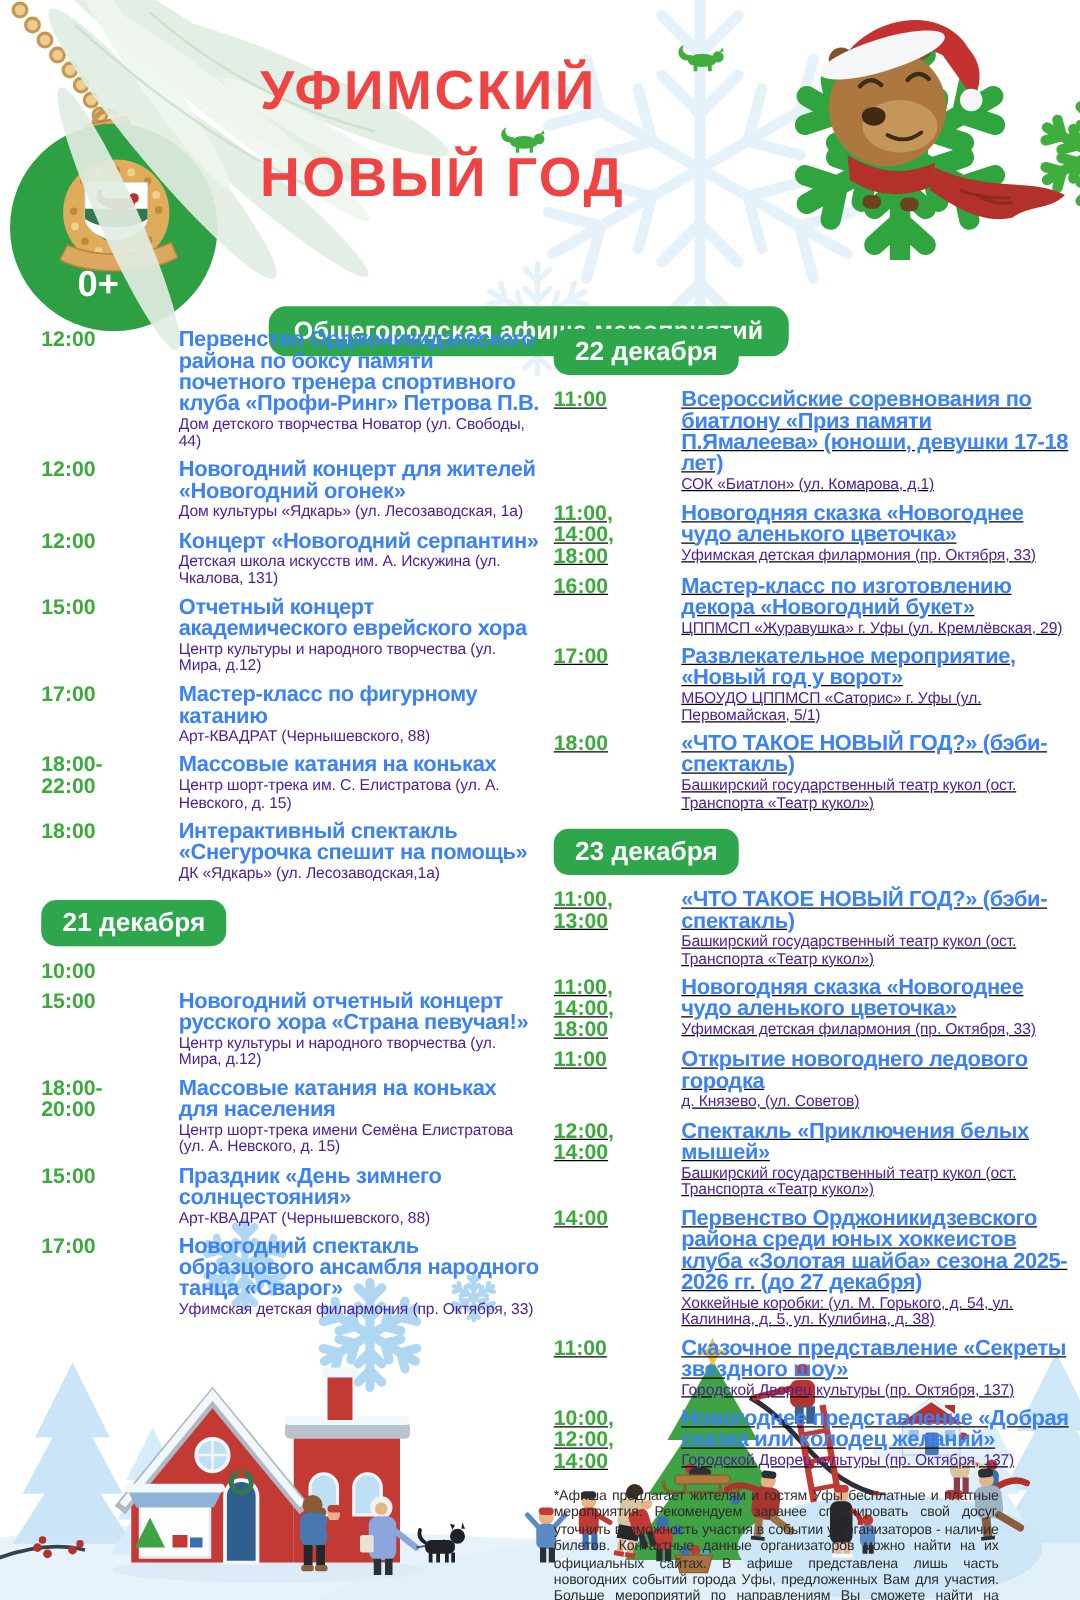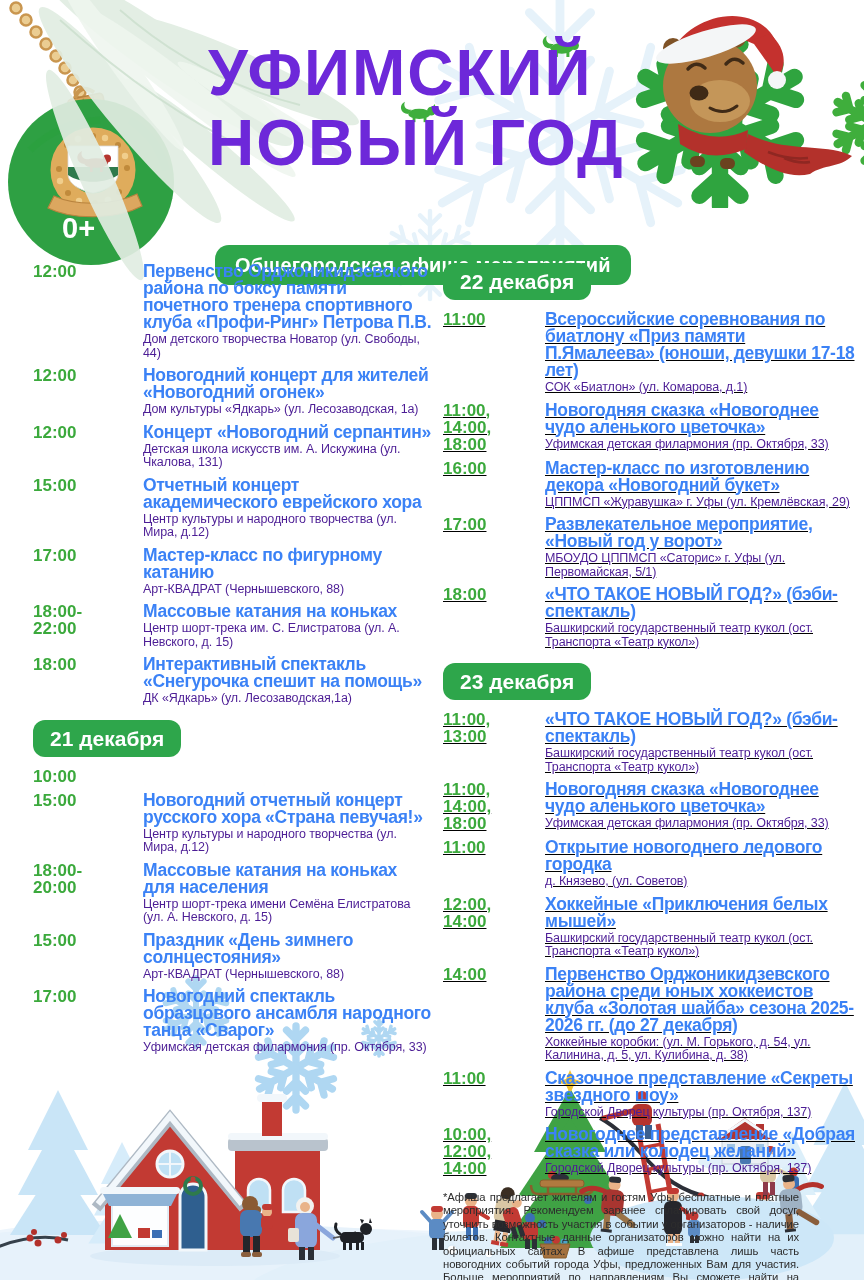--- a/index.html
+++ b/index.html
@@ -3,22 +3,22 @@
 <meta charset="utf-8">
 <style>
   html,body{margin:0;padding:0;background:#fff;}
   .page{position:relative;width:864px;height:1280px;background:#ffffff;overflow:hidden;
         font-family:"Liberation Sans",sans-serif;}
   svg{display:block;}
   .bg{position:absolute;left:0;top:0;z-index:0;}
   .ornament{position:absolute;left:0;top:0;z-index:1;}
   .fronds{position:absolute;left:0;top:0;z-index:2;pointer-events:none;}
   .mascot{position:absolute;left:598px;top:6px;z-index:3;}
-  .title{position:absolute;left:208px;top:38px;z-index:3;color:#6d28d9;font-weight:700;
-         font-size:64px;line-height:70px;letter-spacing:2px;white-space:nowrap;}
+  .title{position:absolute;left:208px;top:38px;z-index:3;color:#ef4444;font-weight:700;
+         font-size:44px;line-height:70px;letter-spacing:2px;white-space:nowrap;}
   .subtitle{position:absolute;left:215px;top:197px;z-index:3;background:#2EA64B;color:#fff;
             font-weight:700;font-size:20px;line-height:20px;padding:10px 20px;border-radius:14px;
             letter-spacing:0.2px;white-space:nowrap;margin-top:48px;}
   .rating{position:absolute;left:62px;top:212px;z-index:4;color:#fff;font-weight:700;font-size:29px;}
   .col{position:absolute;top:263px;z-index:3;}
   .col-left{left:33px;width:399px;}
   .col-right{left:443px;width:413px;}
   .date-badge{display:inline-block;background:#2EA64B;color:#fff;font-weight:700;font-size:21px;
               line-height:21px;padding:8px 17px;border-radius:12px;margin-bottom:11px;}
   .section{margin-bottom:14px;}
@@ -583,21 +583,21 @@
           <div class="time">11:00</div>
           <div>
             <div class="etitle">Открытие новогоднего ледового городка</div>
             <div class="venue">д. Князево, (ул. Советов)</div>
           </div>
         </div>
       <div class="event">
           <div class="time">12:00,
 14:00</div>
           <div>
-            <div class="etitle">Хоккейные «Приключения белых мышей»</div>
+            <div class="etitle">Спектакль «Приключения белых мышей»</div>
             <div class="venue">Башкирский государственный театр кукол (ост. Транспорта «Театр кукол»)</div>
           </div>
         </div>
       <div class="event">
           <div class="time">14:00</div>
           <div>
             <div class="etitle">Первенство Орджоникидзевского района среди юных хоккеистов клуба «Золотая шайба» сезона 2025-2026 гг. (до 27 декабря)</div>
             <div class="venue">Хоккейные коробки: (ул. М. Горького, д. 54, ул. Калинина, д. 5, ул. Кулибина, д. 38)</div>
           </div>
         </div>

